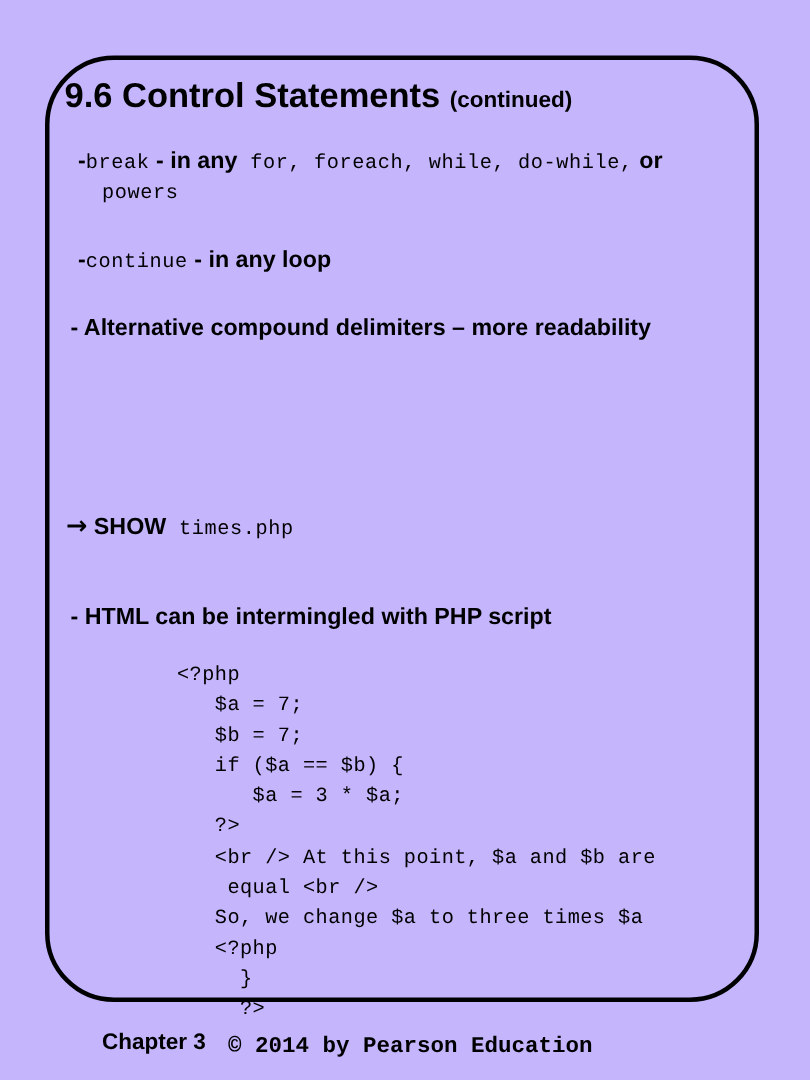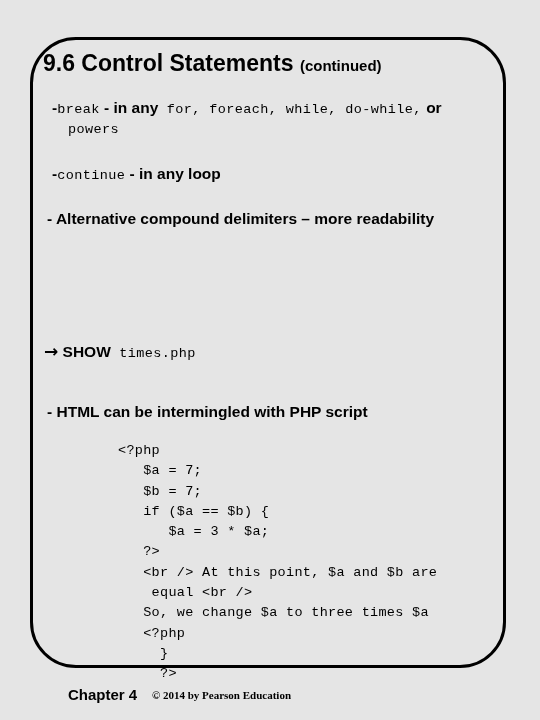--- a/index.html
+++ b/index.html
@@ -14,21 +14,21 @@
     overflow: hidden;
     font-family: "Liberation Sans", sans-serif;
     color: #000000;
     -webkit-font-smoothing: none;
   }
 
   #slide {
     position: relative;
     width: 540px;
     height: 720px;
-    background: #e5e5e5;
+    background: #c4b5fd;
   }
 
   
   #content-frame {
     position: absolute;
     left: 30px;
     top: 37px;
     width: 476px;
     height: 631px;
     border: 3px solid #000000;
@@ -134,23 +134,23 @@
     top: 8px;
     font-family: "Liberation Sans", sans-serif;
     font-weight: bold;
     font-size: 15px;
     white-space: nowrap;
   }
   #footer-copyright {
     position: absolute;
     left: 152px;
     top: 11px;
-    font-family: Liberation Serif, serif;
-    font-weight: bold;
-    font-size: 11px;
+    font-family: Liberation Mono, monospace;
+    font-weight: bold;
+    font-size: 15px;
     white-space: nowrap;
   }
   #footer-pagenum {
     position: absolute;
     left: 468px;
     top: 6px;
     font-family: "Liberation Sans", sans-serif;
     font-weight: normal;
     font-size: 18px;
     white-space: nowrap;
@@ -199,18 +199,18 @@
    &lt;br /&gt; At this point, $a and $b are
     equal &lt;br /&gt;
    So, we change $a to three times $a
    &lt;?php
      }
      ?&gt;</div>
 
   </div>
 
   <div id="footer">
-    <div id="footer-chapter">Chapter 4</div>
+    <div id="footer-chapter">Chapter 3</div>
     <div id="footer-copyright">© 2014 by Pearson Education</div>
     <div id="footer-pagenum">11</div>
   </div>
 
 </div>
 
 </body></html>

